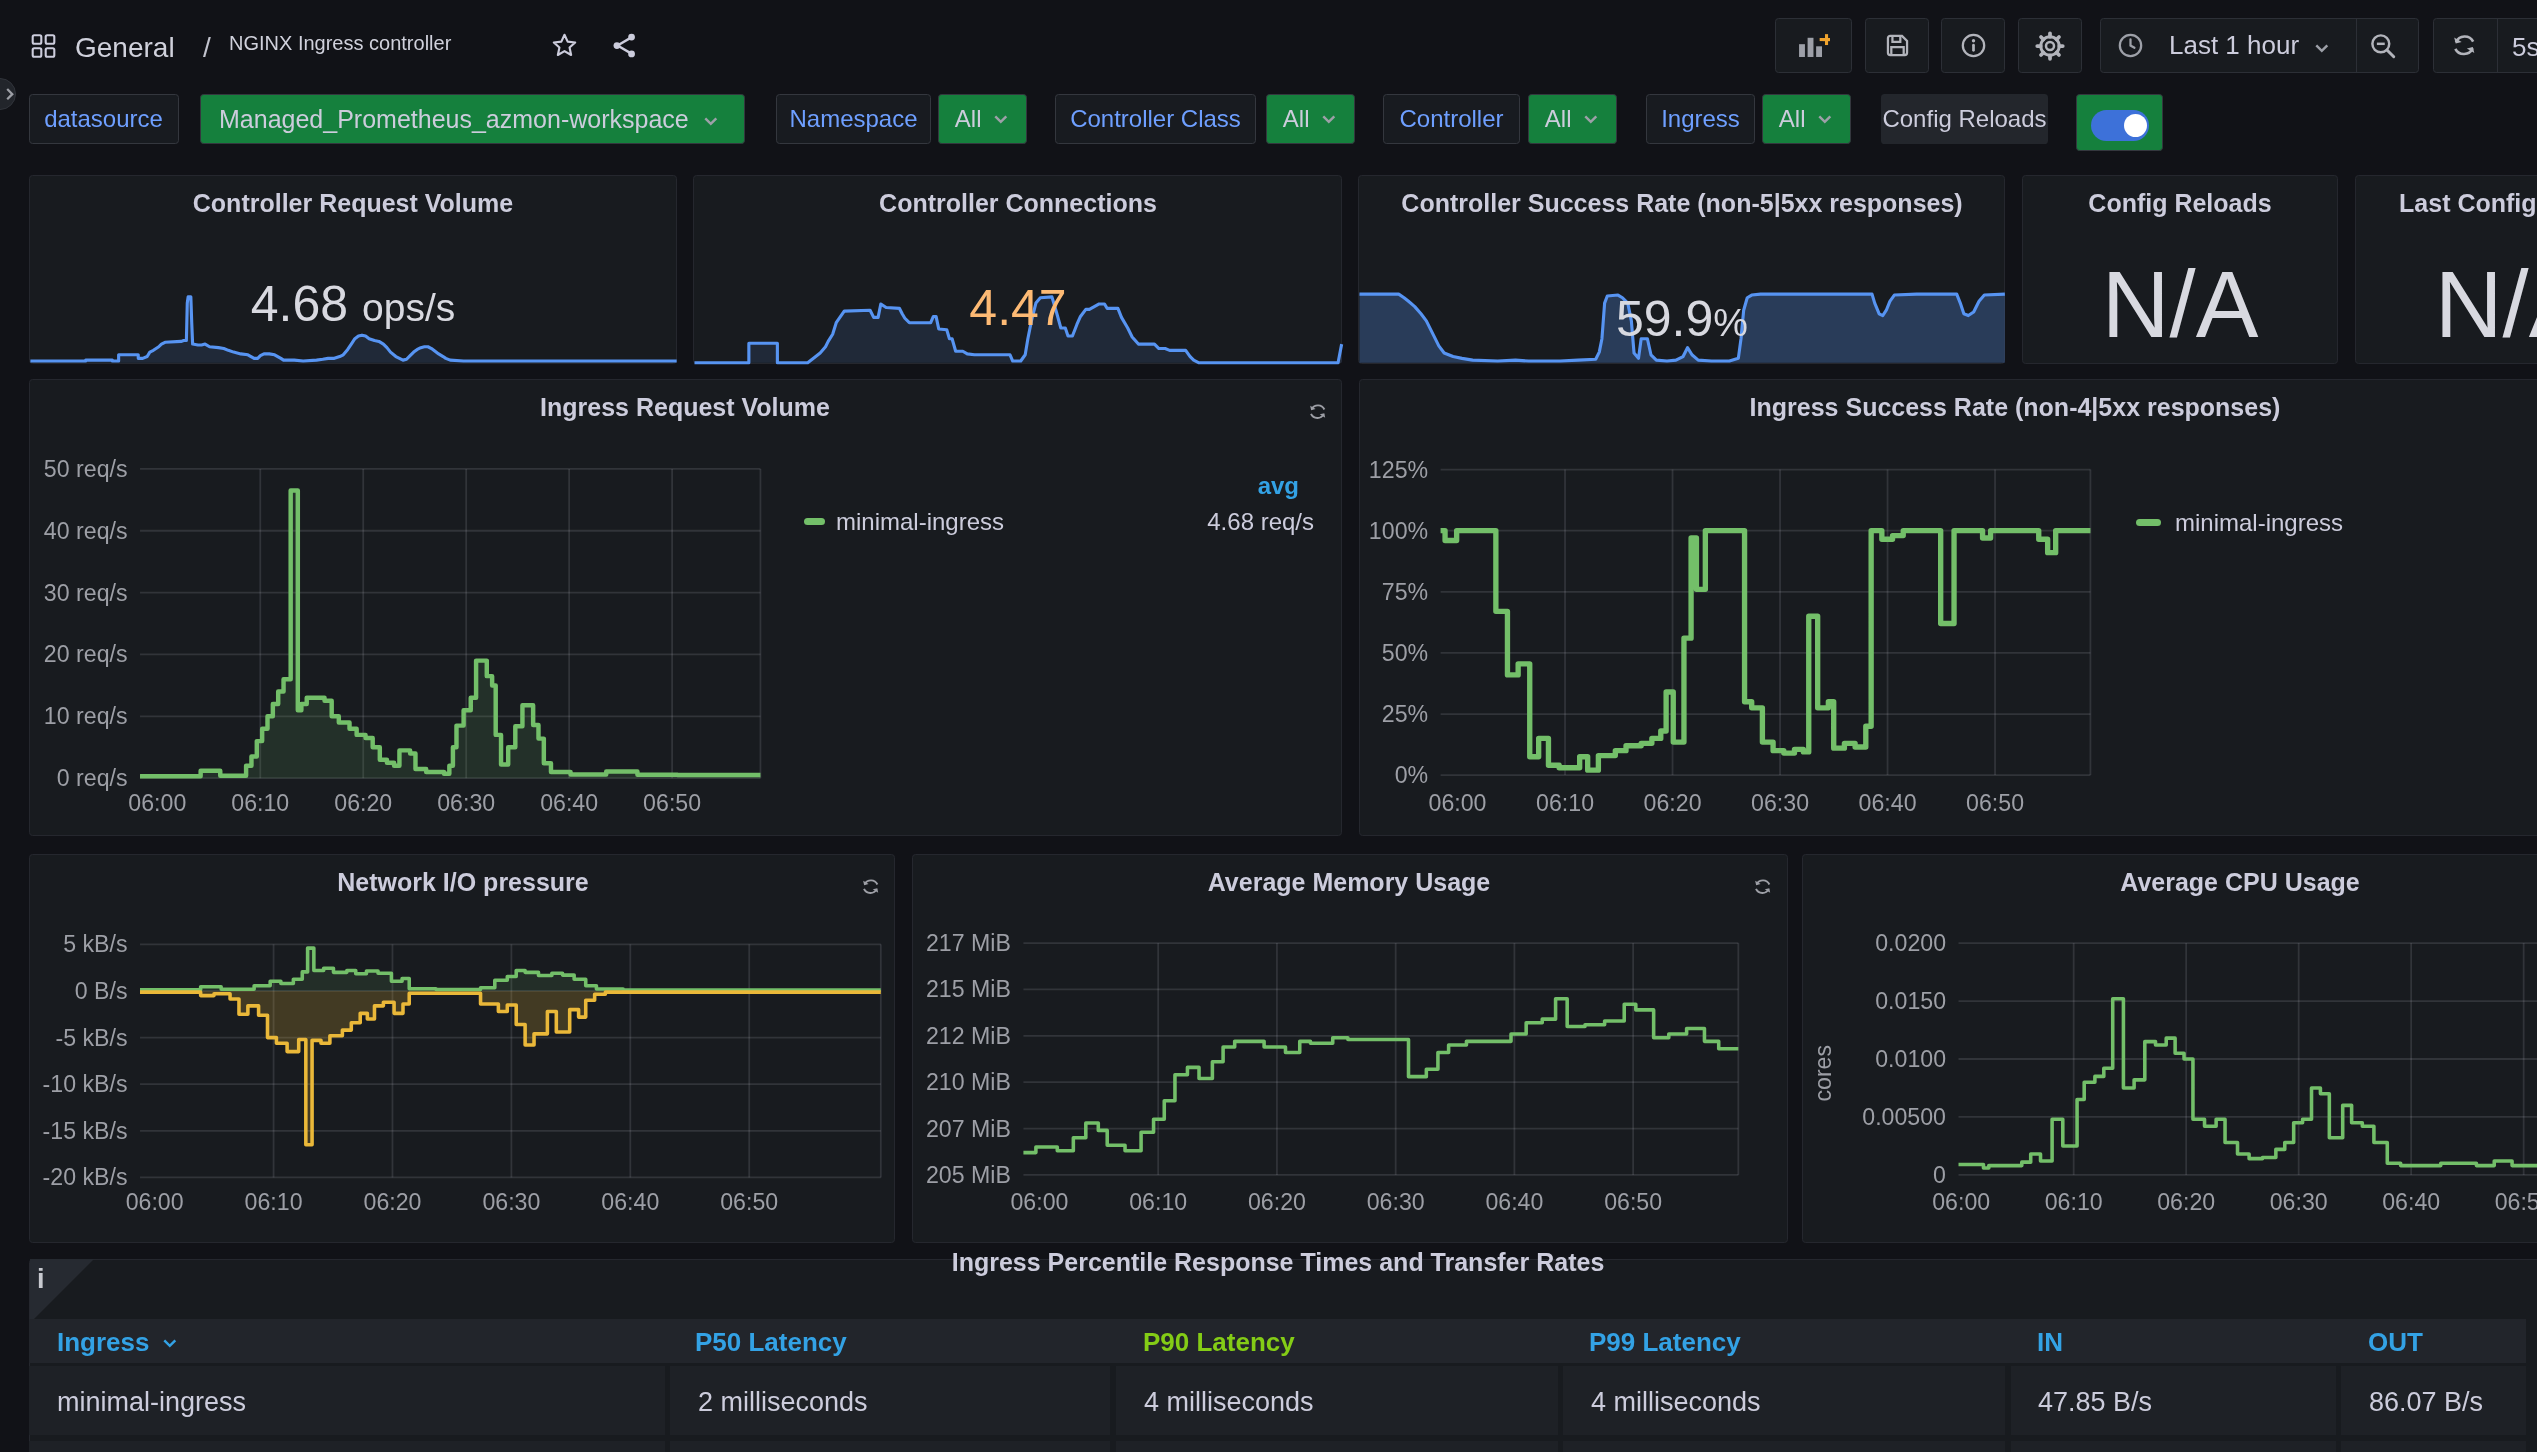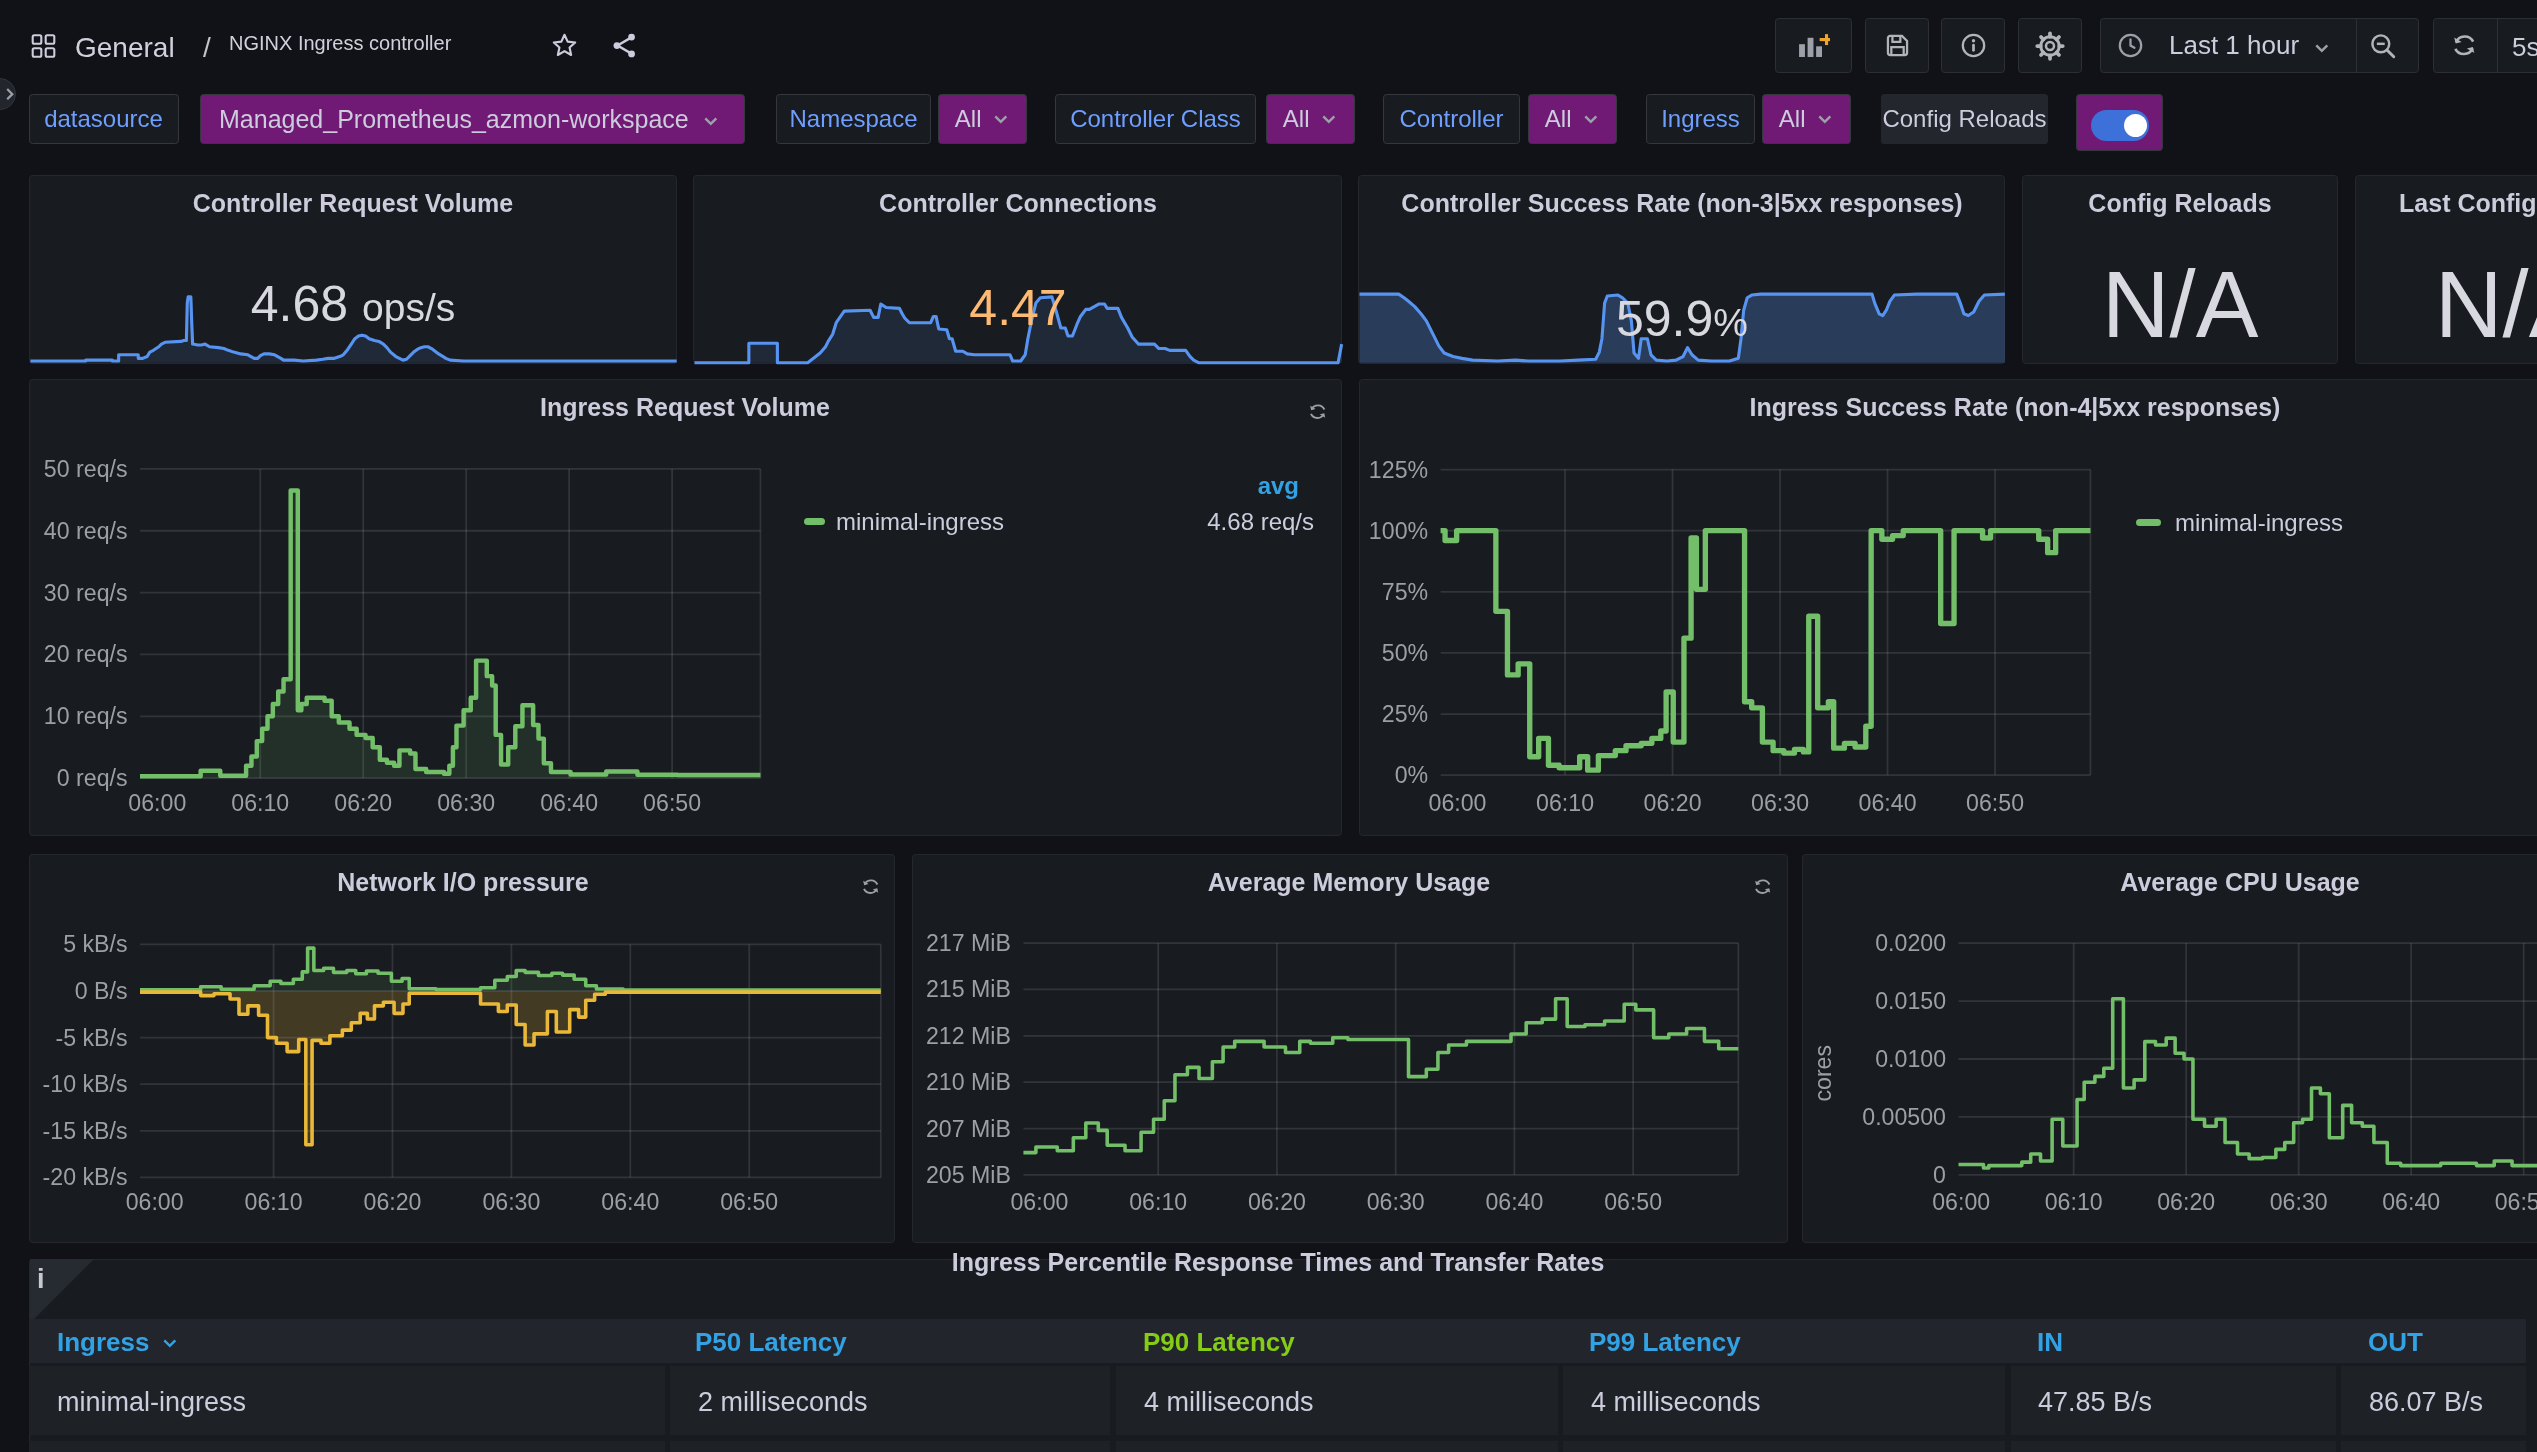--- a/index.html
+++ b/index.html
@@ -2,21 +2,21 @@
 <html style="font-size:14.3px"><head><meta charset="utf-8"><style>
 *{box-sizing:border-box;margin:0;padding:0}
 html,body{width:2538px;height:1453px;background:#111217;overflow:hidden;font-family:"Liberation Sans",sans-serif}
 .abs{position:absolute}
 .panel{position:absolute;background:#181b1f;border:0.9px solid #25272e;border-radius:3.6px}
 .ptitle{position:absolute;color:#ccccdc;font-size:25px;font-weight:700;white-space:nowrap}
 .ctr{transform:translateX(-50%)}
 .lab{color:#6e9fff;font-size:24px;white-space:nowrap}
 .box{position:absolute;height:50px;border-radius:3.6px;display:flex;align-items:center;justify-content:center}
 .labbox{background:#181b20;border:0.9px solid #34373e}
-.valbox{background:#701a75;border:0.9px solid #34373e}
+.valbox{background:#15803d;border:0.9px solid #34373e}
 .btn{position:absolute;height:55px;border:0.9px solid #2c2f36;border-radius:3.6px;background:#181b1f;display:flex;align-items:center;justify-content:center}
 svg{display:block}
 </style></head><body>
 <div class="panel" style="left:29px;top:175px;width:648px;height:189px"></div>
 <div class="panel" style="left:693px;top:175px;width:649px;height:189px"></div>
 <div class="panel" style="left:1358px;top:175px;width:647px;height:189px"></div>
 <div class="panel" style="left:2022px;top:175px;width:316px;height:189px"></div>
 <div class="panel" style="left:2355px;top:175px;width:316px;height:189px"></div>
 <div class="panel" style="left:29px;top:379px;width:1313px;height:457px"></div>
 <div class="panel" style="left:1359px;top:379px;width:1312px;height:457px"></div>
@@ -301,21 +301,21 @@
     </svg>
   </div>
 <div class="box" style="left:1881px;top:94px;width:167px;background:#23262c">
     <span style="color:#ccccdc;font-size:24px;white-space:nowrap">Config Reloads</span>
   </div>
 <div class="box valbox" style="left:2076px;top:94px;width:87px;height:57px"></div>
 <div class="abs" style="left:2091px;top:110px;width:58px;height:31px;border-radius:16px;background:#3d71d9"></div>
 <div class="abs" style="left:2124px;top:114px;width:23px;height:23px;border-radius:50%;background:#fff"></div>
 <div class="ptitle ctr" style="left:353px;top:189px">Controller Request Volume</div>
 <div class="ptitle ctr" style="left:1018px;top:189px">Controller Connections</div>
-<div class="ptitle ctr" style="left:1682px;top:189px">Controller Success Rate (non-3|5xx responses)</div>
+<div class="ptitle ctr" style="left:1682px;top:189px">Controller Success Rate (non-5|5xx responses)</div>
 <div class="ptitle ctr" style="left:2180px;top:189px">Config Reloads</div>
 <div class="ptitle ctr" style="left:2513px;top:189px">Last Config Reload</div>
 <div class="abs ctr" style="left:353px;top:275px;color:#d8d9e0;font-size:50px;font-weight:500;white-space:nowrap">4.68 <span style="font-size:39px">ops/s</span></div>
 <div class="abs ctr" style="left:1018px;top:279px;color:#fdba74;font-size:50px;font-weight:500">4.47</div>
 <div class="abs ctr" style="left:1682px;top:290px;color:#d8d9e0;font-size:50px;font-weight:500;white-space:nowrap">59.9<span style="font-size:39px">%</span></div>
 <div class="abs ctr" style="left:2180px;top:251px;color:#d8d9e0;font-size:94px;font-weight:500">N/A</div>
 <div class="abs ctr" style="left:2513px;top:251px;color:#d8d9e0;font-size:94px;font-weight:500">N/A</div>
 <div class="ptitle ctr" style="left:685px;top:393px">Ingress Request Volume</div>
 <svg style="position:absolute;left:1307px;top:401px" width="21.4" height="21.4" viewBox="0 0 24 24">
     <g fill="none" stroke="#9d9fa6" stroke-width="2.2">

